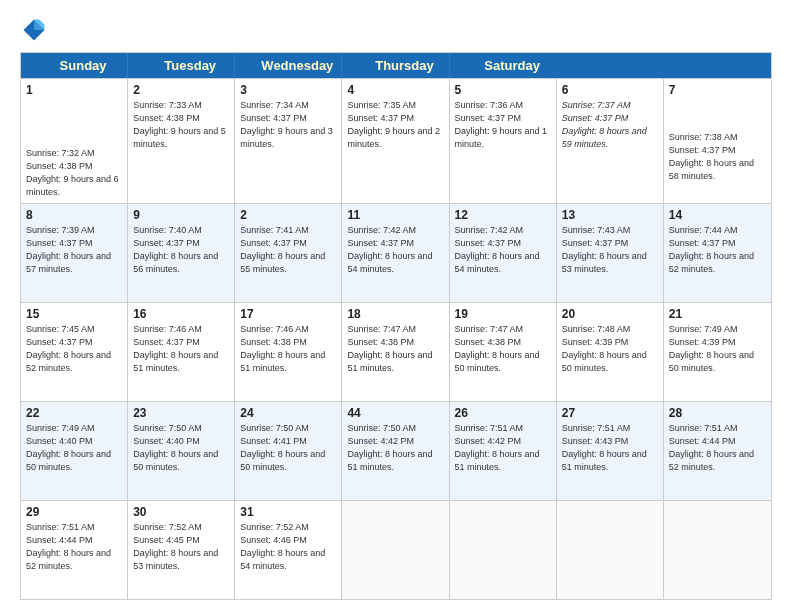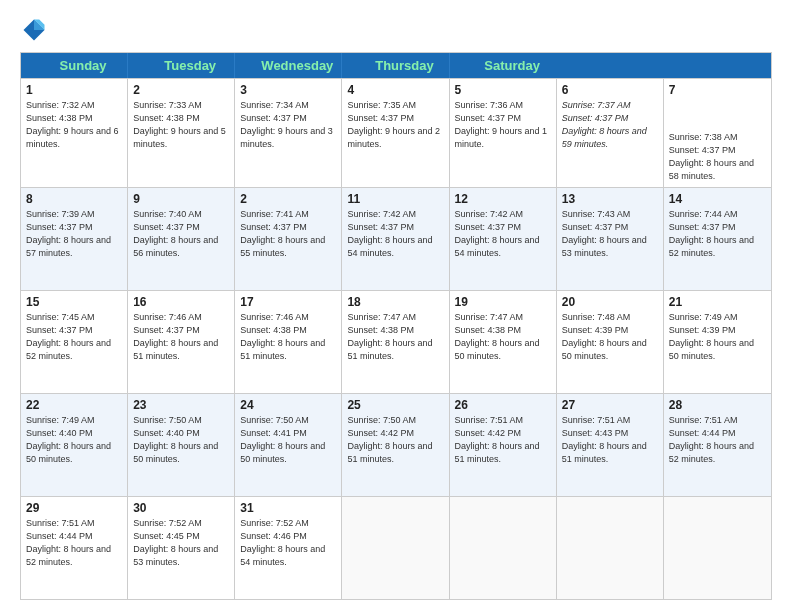--- a/index.html
+++ b/index.html
@@ -60,21 +60,21 @@
       display: flex;
       flex-direction: column;
       border: 1px solid #ccc;
     }
     .cal-header {
       display: grid;
       grid-template-columns: repeat(7, 1fr);
       background: #1a6bb5;
     }
     .cal-header-cell {
-      color: #86efac;
+      color: #fef9c3;
       font-size: 13px;
       font-weight: bold;
       text-align: center;
       padding: 5px 4px;
       border-right: 1px solid #2a7bc5;
       margin-left: 18px;
     }
     .cal-header-cell:last-child {
       border-right: none;
     }
@@ -146,21 +146,21 @@
         <div class="cal-header-cell">Sunday</div>
         <div class="cal-header-cell">Tuesday</div>
         <div class="cal-header-cell">Wednesday</div>
         <div class="cal-header-cell">Thursday</div>
         <div class="cal-header-cell">Saturday</div>
       </div>
     <div class="cal-body" id="cal-body">
         <div class="cal-row">
           <div class="cal-cell">
             <div class="day-num">1</div>
-            <div class="day-info" style="white-space: pre-line;">Sunrise: 7:32 AM
+            <div class="day-info" style="white-space: pre-line; margin-top: 48px;">Sunrise: 7:32 AM
 Sunset: 4:38 PM
 Daylight: 9 hours and 6 minutes.</div>
           </div>
           <div class="cal-cell">
             <div class="day-num">2</div>
             <div class="day-info" style="white-space: pre-line;">Sunrise: 7:33 AM
 Sunset: 4:38 PM
 Daylight: 9 hours and 5 minutes.</div>
           </div>
           <div class="cal-cell">
@@ -295,21 +295,21 @@
 Sunset: 4:40 PM
 Daylight: 8 hours and 50 minutes.</div>
           </div>
           <div class="cal-cell alt-row">
             <div class="day-num">24</div>
             <div class="day-info" style="white-space: pre-line;">Sunrise: 7:50 AM
 Sunset: 4:41 PM
 Daylight: 8 hours and 50 minutes.</div>
           </div>
           <div class="cal-cell alt-row">
-            <div class="day-num">25</div>
+            <div class="day-num">44</div>
             <div class="day-info" style="white-space: pre-line;">Sunrise: 7:50 AM
 Sunset: 4:42 PM
 Daylight: 8 hours and 51 minutes.</div>
           </div>
           <div class="cal-cell alt-row">
             <div class="day-num">26</div>
             <div class="day-info" style="white-space: pre-line;">Sunrise: 7:51 AM
 Sunset: 4:42 PM
 Daylight: 8 hours and 51 minutes.</div>
           </div>

